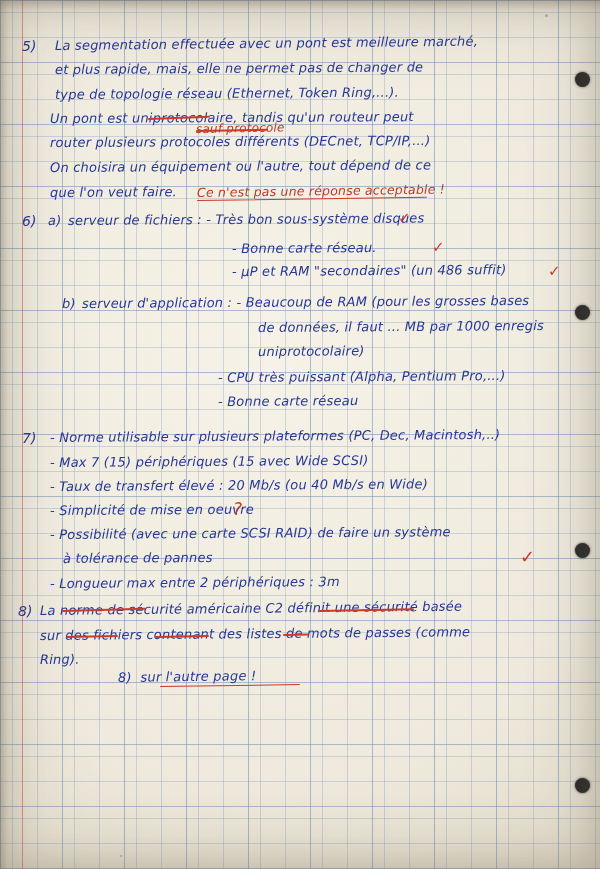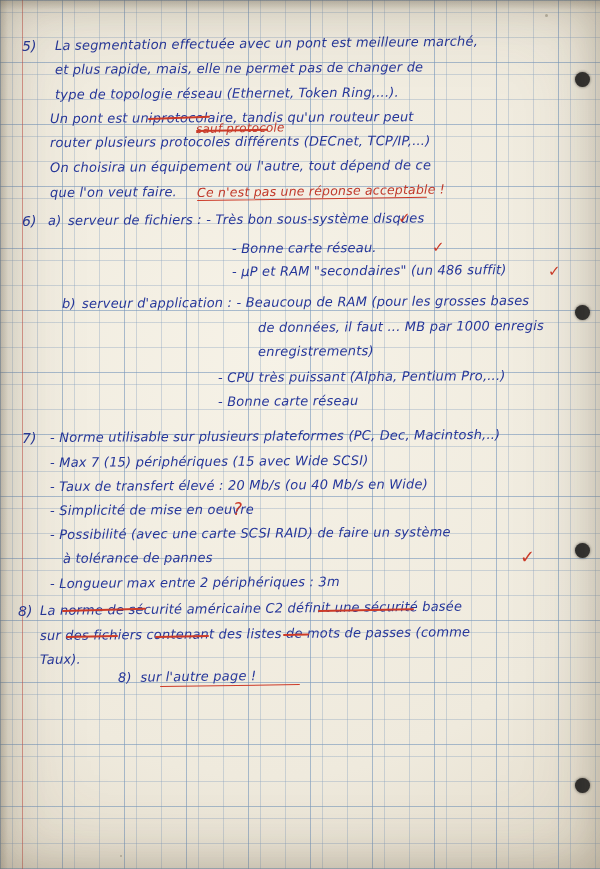--- a/index.html
+++ b/index.html
@@ -166,42 +166,42 @@
     <div class="line blue" style="left:232px; top:241px; transform:rotate(-0.4deg);">- Bonne carte réseau.</div>
     <div class="line blue" style="left:232px; top:264px; transform:rotate(-0.4deg);">- µP et RAM "secondaires" (un 486 suffit)</div>
 
     <div class="mark" style="left:398px; top:209px;">✓</div>
     <div class="mark" style="left:432px; top:238px;">✓</div>
     <div class="mark" style="left:548px; top:262px;">✓</div>
 
     <div class="line blue" style="left:62px; top:296px; transform:rotate(-0.4deg);">b)</div>
     <div class="line blue" style="left:82px; top:296px; transform:rotate(-0.4deg);">serveur d'application : - Beaucoup de RAM (pour les grosses bases</div>
     <div class="line blue" style="left:258px; top:320px; transform:rotate(-0.4deg);">de données, il faut ... MB par 1000 enregis</div>
-    <div class="line blue" style="left:258px; top:344px; transform:rotate(-0.4deg);">enregistrements)</div>
+    <div class="line blue" style="left:258px; top:344px; transform:rotate(-0.4deg);">uniprotocolaire)</div>
     <div class="line blue" style="left:218px; top:370px; transform:rotate(-0.4deg);">- CPU très puissant (Alpha, Pentium Pro,...)</div>
     <div class="line blue" style="left:218px; top:394px; transform:rotate(-0.4deg);">- Bonne carte réseau</div>
 
     <div class="line blue" style="left:22px; top:430px; font-size:14px;">7)</div>
 
     <div class="line blue" style="left:50px; top:430px; transform:rotate(-0.4deg);">- Norme utilisable sur plusieurs plateformes (PC, Dec, Macintosh,..)</div>
     <div class="line blue" style="left:50px; top:455px; transform:rotate(-0.4deg);">- Max 7 (15) périphériques (15 avec Wide SCSI)</div>
     <div class="line blue" style="left:50px; top:479px; transform:rotate(-0.4deg);">- Taux de transfert élevé : 20 Mb/s (ou 40 Mb/s en Wide)</div>
     <div class="line blue" style="left:50px; top:503px; transform:rotate(-0.4deg);">- Simplicité de mise en oeuvre</div>
     <div class="line blue" style="left:50px; top:527px; transform:rotate(-0.4deg);">- Possibilité (avec une carte SCSI RAID) de faire un système</div>
     <div class="line blue" style="left:50px; top:551px; transform:rotate(-0.4deg);">   à tolérance de pannes</div>
     <div class="line blue" style="left:50px; top:576px; transform:rotate(-0.4deg);">- Longueur max entre 2 périphériques : 3m</div>
 
     <div class="mark" style="left:233px; top:499px; font-size:17px;">?</div>
     <div class="mark" style="left:520px; top:546px; font-size:18px;">✓</div>
 
     <div class="line blue" style="left:18px; top:603px; font-size:14px;">8)</div>
 
     <div class="line blue" style="left:40px; top:603px; transform:rotate(-0.6deg);">La norme de sécurité américaine C2 définit une sécurité basée</div>
     <div class="line blue" style="left:40px; top:628px; transform:rotate(-0.5deg);">sur des fichiers contenant des listes de mots de passes (comme</div>
-    <div class="line blue" style="left:40px; top:652px; transform:rotate(-0.5deg);">Taux).</div>
+    <div class="line blue" style="left:40px; top:652px; transform:rotate(-0.5deg);">Ring).</div>
 
     <div class="strike" style="left:62px; top:610px; width:84px; transform:rotate(-1.5deg);"></div>
     <div class="strike" style="left:318px; top:610px; width:96px; transform:rotate(-1deg);"></div>
     <div class="strike" style="left:66px; top:636px; width:52px; transform:rotate(-1deg);"></div>
     <div class="strike" style="left:155px; top:636px; width:54px; transform:rotate(-1deg);"></div>
     <div class="strike" style="left:283px; top:634px; width:26px; transform:rotate(-1deg);"></div>
 
     <div class="line blue" style="left:118px; top:670px; transform:rotate(-0.8deg);">8)  sur l'autre page !</div>
     <div class="underline-red" style="left:160px; top:686px; width:140px; transform:rotate(-0.8deg);"></div>
 

